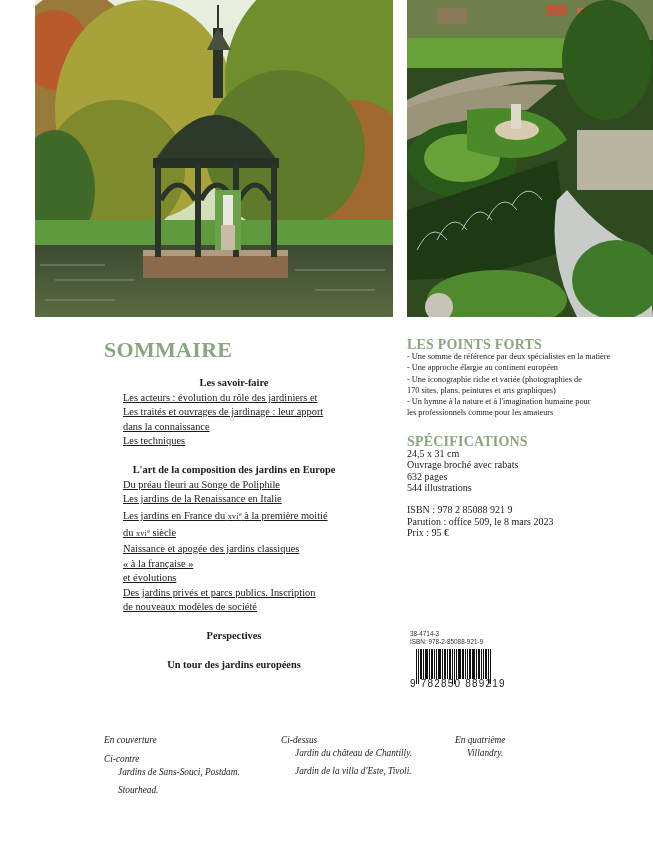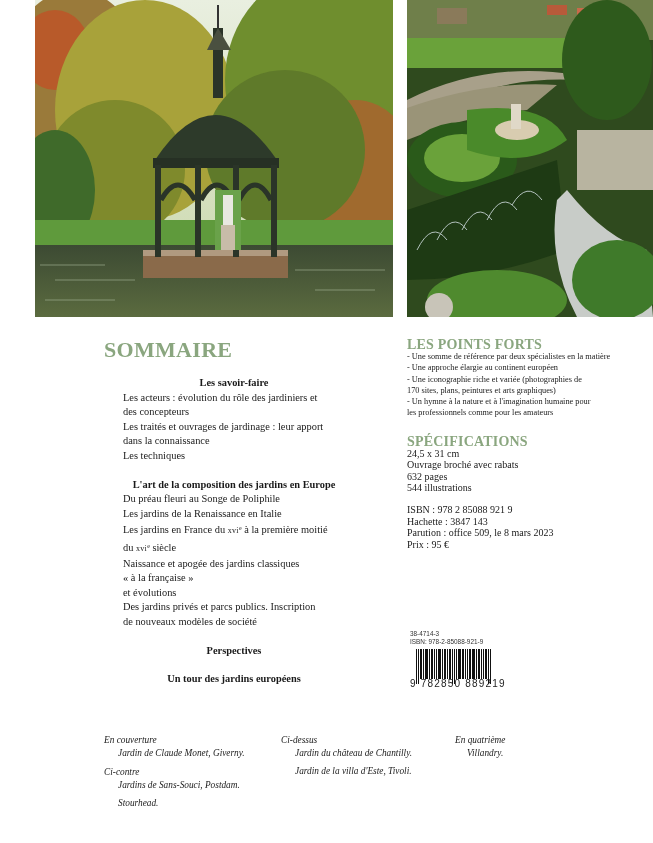--- a/index.html
+++ b/index.html
@@ -9,21 +9,21 @@
     .photo { position: absolute; top: 0; height: 317px; overflow: hidden; }
     .photo-left { left: 35px; width: 358px; }
     .photo-right { left: 407px; width: 246px; }
     .photo svg { display: block; width: 100%; height: 100%; }
 
     .sommaire { position: absolute; left: 104px; top: 338px; width: 260px; }
     .sommaire-title { font-size: 22px; font-weight: bold; color: #8aa67f; letter-spacing: 0.3px; line-height: 24px; margin-bottom: 14px; }
     .section { margin-bottom: 14px; }
     .section-head { font-size: 10.4px; font-weight: bold; line-height: 14.6px; text-align: center; }
     .section-items { padding-left: 19px; }
-    .section-item { font-size: 10.4px; line-height: 14.6px; }
+    .section-item { font-size: 10.4px; line-height: 14.6px; text-decoration: underline; }
     .sc { font-size: 8px; letter-spacing: 0.3px; }
     .sup { font-size: 6px; vertical-align: 3px; }
 
     .right-col { position: absolute; left: 407px; top: 339px; width: 246px; }
     .block-title { font-size: 14px; font-weight: bold; color: #8aa67f; line-height: 12px; letter-spacing: 0.2px; }
     .pf-line { font-size: 8.3px; line-height: 11.3px; white-space: nowrap; }
     .spec { margin-top: 17px; }
     .spec-line { font-size: 10px; line-height: 11.4px; }
     .spec-gap { height: 11px; }
 
@@ -132,21 +132,20 @@
   </svg>
 </div>
 
 <div class="sommaire">
   <div class="sommaire-title">SOMMAIRE</div>
 
   <div class="section">
     <div class="section-head">Les savoir-faire</div>
     <div class="section-items">
       <div class="section-item">Les acteurs : évolution du rôle des jardiniers et</div>
-      <div class="section-item">des concepteurs</div>
       <div class="section-item">Les traités et ouvrages de jardinage : leur apport</div>
       <div class="section-item">dans la connaissance</div>
       <div class="section-item">Les techniques</div>
     </div>
   </div>
 
   <div class="section">
     <div class="section-head">L'art de la composition des jardins en Europe</div>
     <div class="section-items">
       <div class="section-item">Du préau fleuri au Songe de Poliphile</div>
@@ -190,21 +189,20 @@
   </div>
 
   <div class="spec">
     <div class="block-title">SPÉCIFICATIONS</div>
     <div class="spec-line">24,5 x 31 cm</div>
     <div class="spec-line">Ouvrage broché avec rabats</div>
     <div class="spec-line">632 pages</div>
     <div class="spec-line">544 illustrations</div>
     <div class="spec-gap"></div>
     <div class="spec-line">ISBN : 978 2 85088 921 9</div>
-    <div class="spec-line">Hachette : 3847 143</div>
     <div class="spec-line">Parution : office 509, le 8 mars 2023</div>
     <div class="spec-line">Prix : 95 €</div>
   </div>
 </div>
 
 <div class="barcode">
   <div class="bc-text">38-4714-3</div>
   <div class="bc-text">ISBN: 978-2-85088-921-9</div>
   <div class="bc-bars">
     <span class="guard" style="width:1px"></span>
@@ -237,21 +235,20 @@
       <span style="width:2px"></span>
     <span class="guard" style="width:1px"></span>
       <span class="guard" style="width:1px"></span>
   </div>
   <div class="bc-digits">9 782850 889219</div>
 </div>
 
 <div class="credits credits-1">
   <div class="credit-group">
     <div class="credit-head">En couverture</div>
-    <div class="credit-item">Jardin de Claude Monet, Giverny.</div>
   </div>
   <div class="credit-group">
     <div class="credit-head">Ci-contre</div>
     <div class="credit-item">Jardins de Sans-Souci, Postdam.</div>
     <div class="credit-item">Stourhead.</div>
   </div>
 </div>
 
 <div class="credits credits-2">
   <div class="credit-group">

